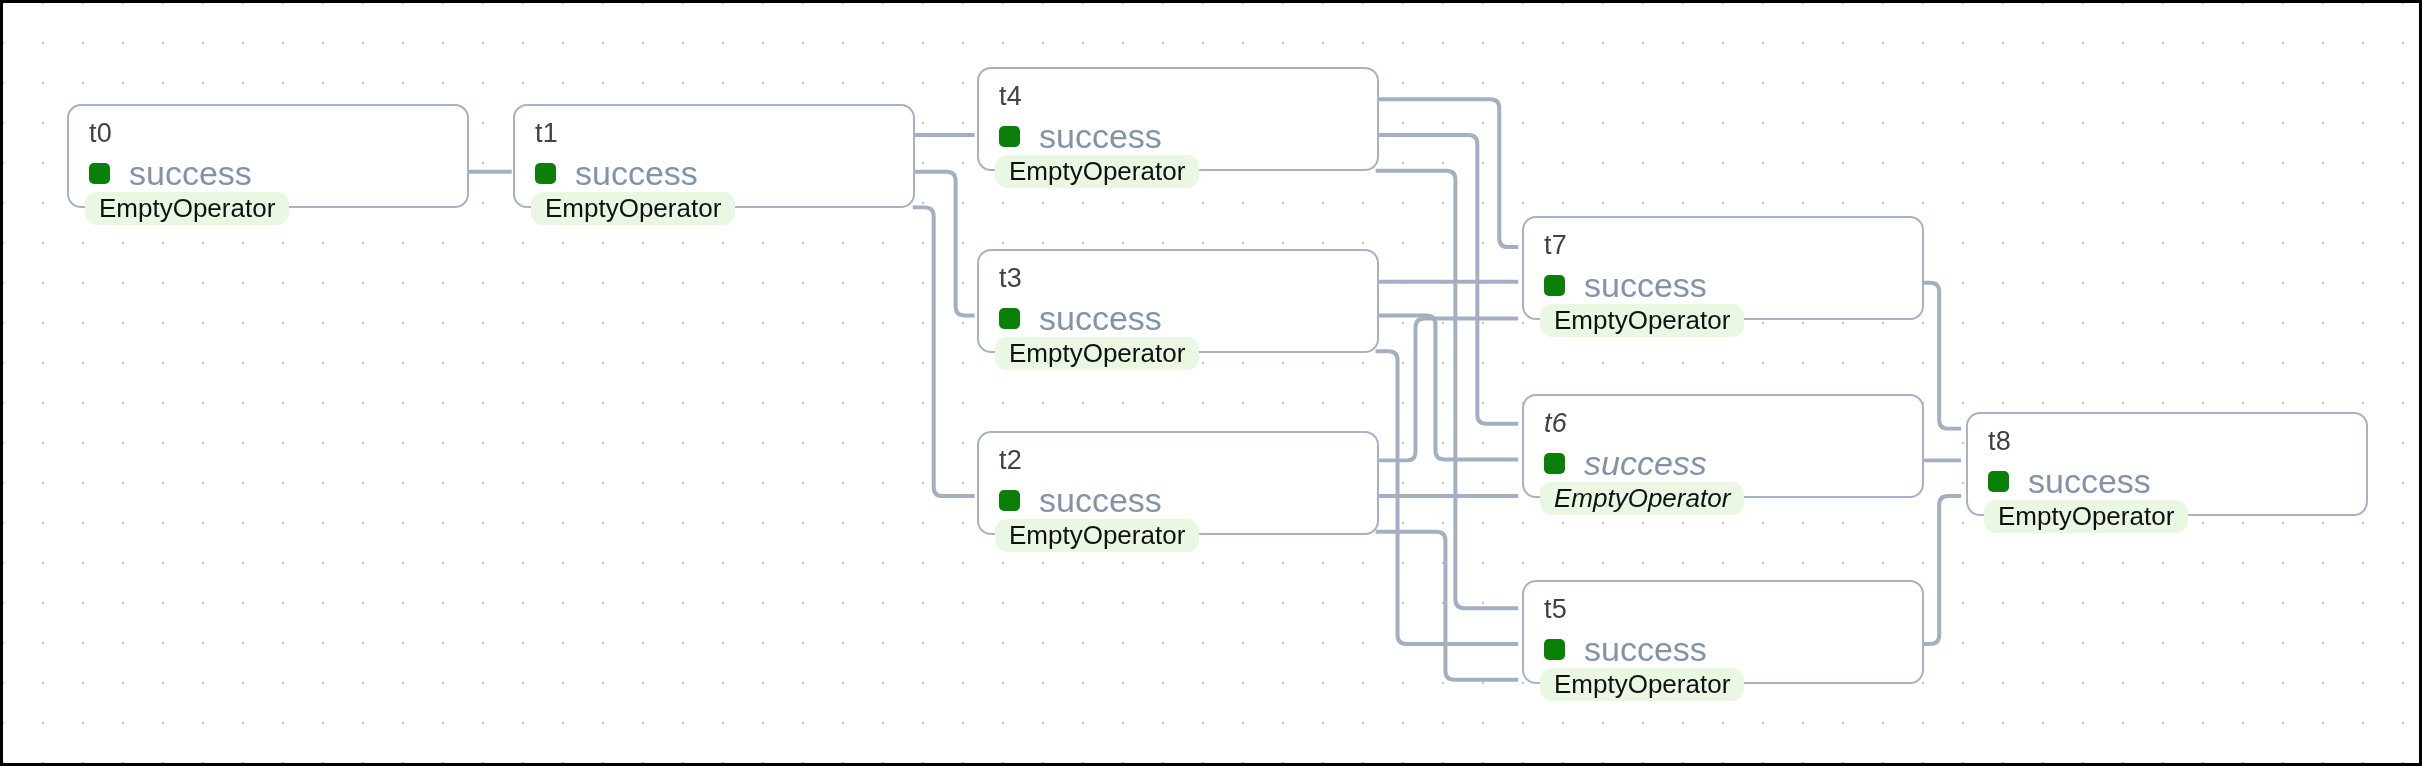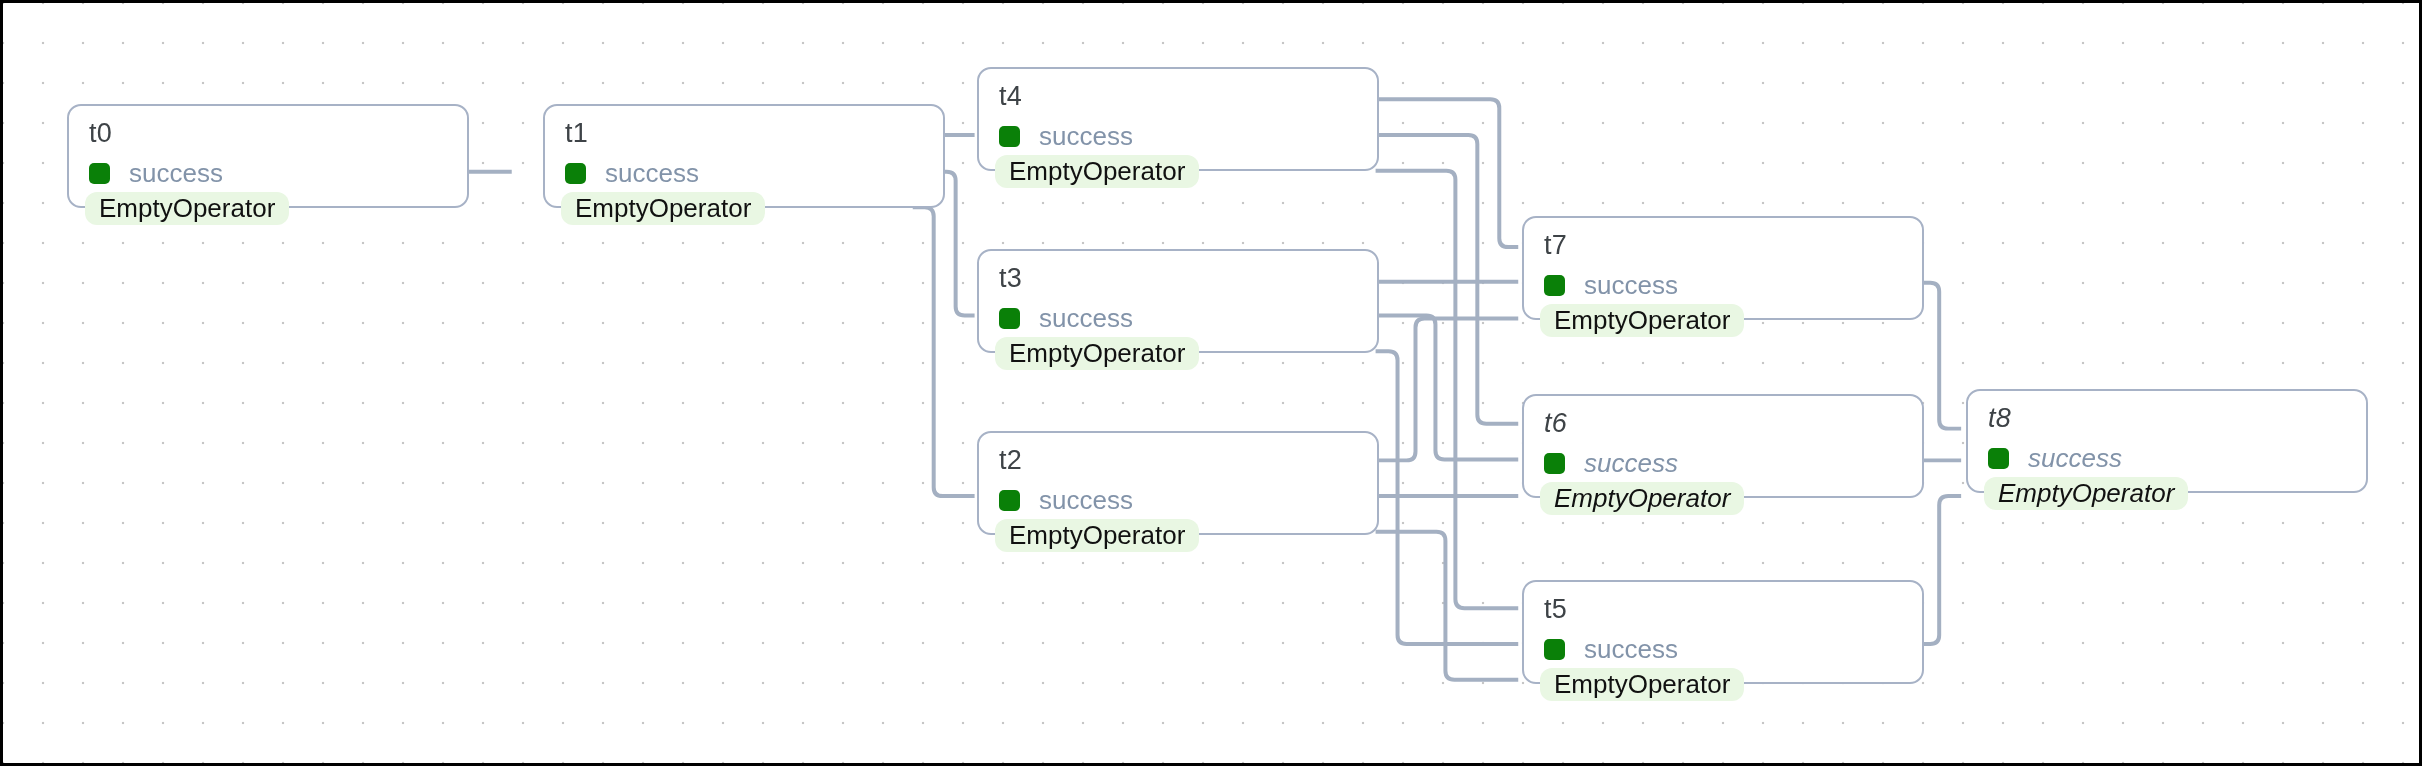--- a/index.html
+++ b/index.html
@@ -59,21 +59,21 @@
   }
   .state-icon {
     display: inline-block;
     width: 21px;
     height: 21px;
     border-radius: 5px;
     background: var(--state-icon-color, #0a8008);
   }
   .state-label {
     margin-left: 19px;
-    font-size: 26px;
+    font-size: 34px;
     color: var(--state-text-color, #8293a9);
   }
   .op-badge {
     position: absolute;
     left: 16px;
     top: 86px;
     height: 33px;
     line-height: 33px;
     padding: 0 14px;
     border-radius: 12px;
@@ -107,21 +107,21 @@
     </svg>
   <div id="node-layer">
       <div class="node" style="left: 64px; top: 101px;">
     <div class="node-title">t0</div>
     <div class="node-state">
       <span class="state-icon"></span>
       <span class="state-label">success</span>
     </div>
     <div class="op-badge">EmptyOperator</div>
   </div>
-      <div class="node" style="left: 540px; top: 101px; text-align: center;">
+      <div class="node" style="left: 510px; top: 101px; text-align: center;">
     <div class="node-title">t1</div>
     <div class="node-state">
       <span class="state-icon"></span>
       <span class="state-label">success</span>
     </div>
     <div class="op-badge">EmptyOperator</div>
   </div>
       <div class="node" style="left: 974px; top: 64px;">
     <div class="node-title">t4</div>
     <div class="node-state">
@@ -163,21 +163,21 @@
     <div class="op-badge">EmptyOperator</div>
   </div>
       <div class="node" style="left: 1519px; top: 577px;">
     <div class="node-title">t5</div>
     <div class="node-state">
       <span class="state-icon"></span>
       <span class="state-label">success</span>
     </div>
     <div class="op-badge">EmptyOperator</div>
   </div>
-      <div class="node" style="left: 1963px; top: 386px; font-style: italic;">
+      <div class="node" style="left: 1963px; top: 409px;">
     <div class="node-title">t8</div>
     <div class="node-state">
       <span class="state-icon"></span>
       <span class="state-label">success</span>
     </div>
     <div class="op-badge">EmptyOperator</div>
   </div>
     </div>
 </div>
 

